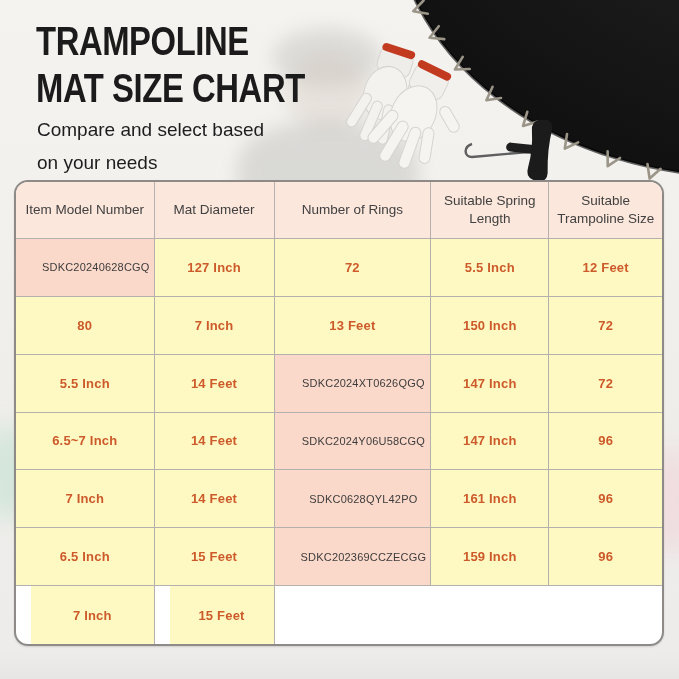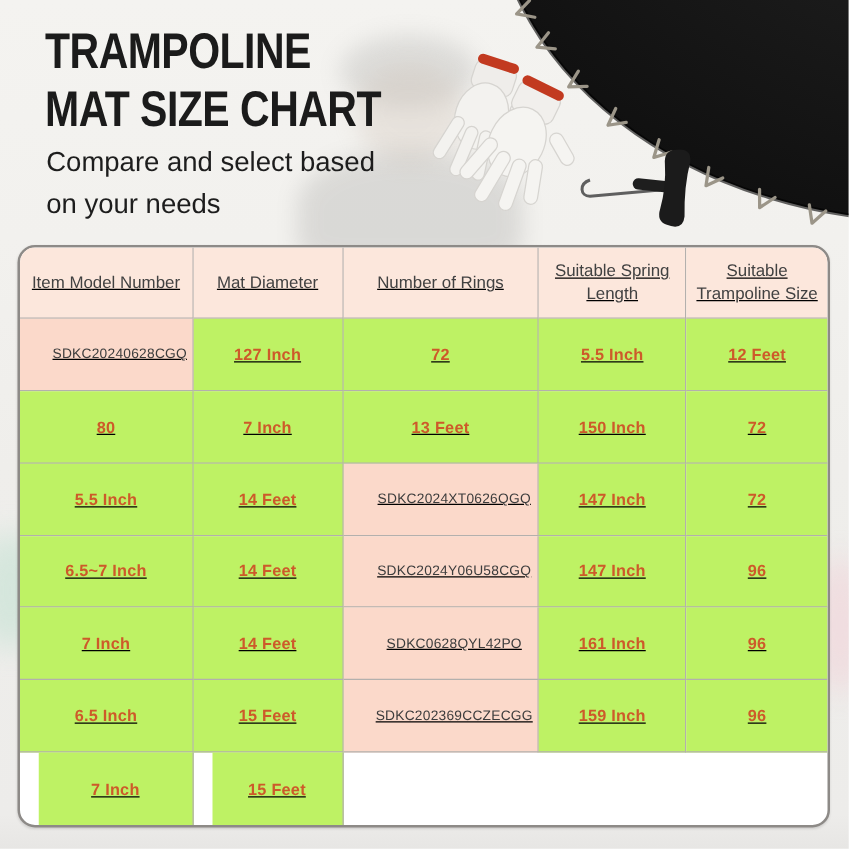--- a/index.html
+++ b/index.html
@@ -34,41 +34,40 @@
   .headline{position:absolute;left:36px;top:18px;}
   .headline .line{
     display:block;
     font-size:40px;font-weight:bold;line-height:47px;
     color:var(--title-text);
     letter-spacing:-0.5px;
     transform:scaleX(0.82);transform-origin:left top;
     white-space:nowrap;
   }
   .subtitle{position:absolute;left:37px;top:113px;color:#1d1d1d;}
-  .subtitle .subline{display:block;font-size:22px;line-height:33px;white-space:nowrap;}
+  .subtitle .subline{display:block;font-size:19px;line-height:33px;white-space:nowrap;}
   
   .size-table{
-    position:absolute;left:14px;top:196px;width:650px;height:466px;
+    position:absolute;left:14px;top:180px;width:650px;height:466px;
     background:#ffffff;
     border:2px solid var(--outer-border);
     border-radius:14px;
     overflow:hidden;
     display:grid;
     grid-template-columns:131fr 131fr 131fr 129fr 123fr;
     grid-template-rows:57fr repeat(7,58fr);
     box-shadow:0 1px 2px rgba(0,0,0,.12);
-    text-decoration:underline;
   }
   .cell{
     display:flex;align-items:center;justify-content:center;
     text-align:center;
     border-right:1px solid var(--grid-line);
     border-bottom:1px solid var(--grid-line);
     padding:3px 4px;
-    background:#bef264;
+    background:#fef9c3;
   }
   .cell:nth-child(5n){border-right:none;}
   .cell:nth-child(n+36){border-bottom:none;margin-left:15px;}
   .hcell{
     background:var(--header-bg);
     font-size:13.5px;line-height:1.3;color:#414141;
   }
   .mcell{
     background:var(--first-col-bg);
     font-size:11px;color:#3c3c3c;letter-spacing:.2px;

